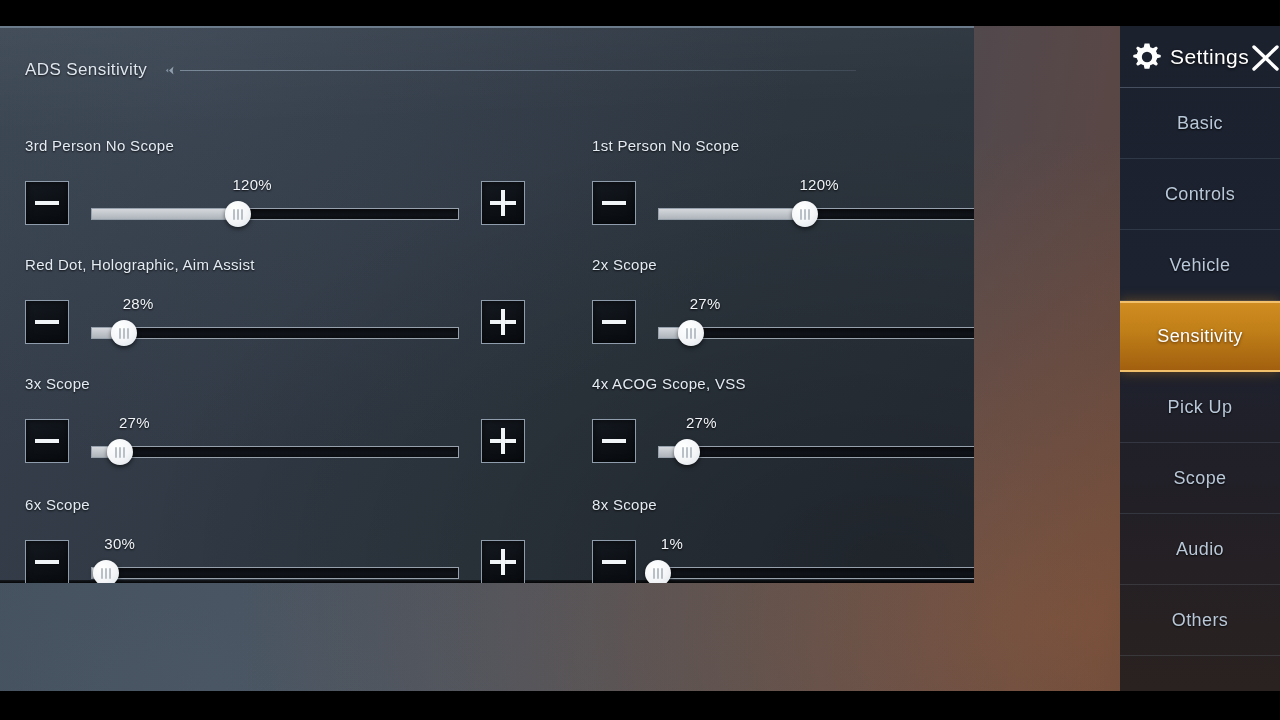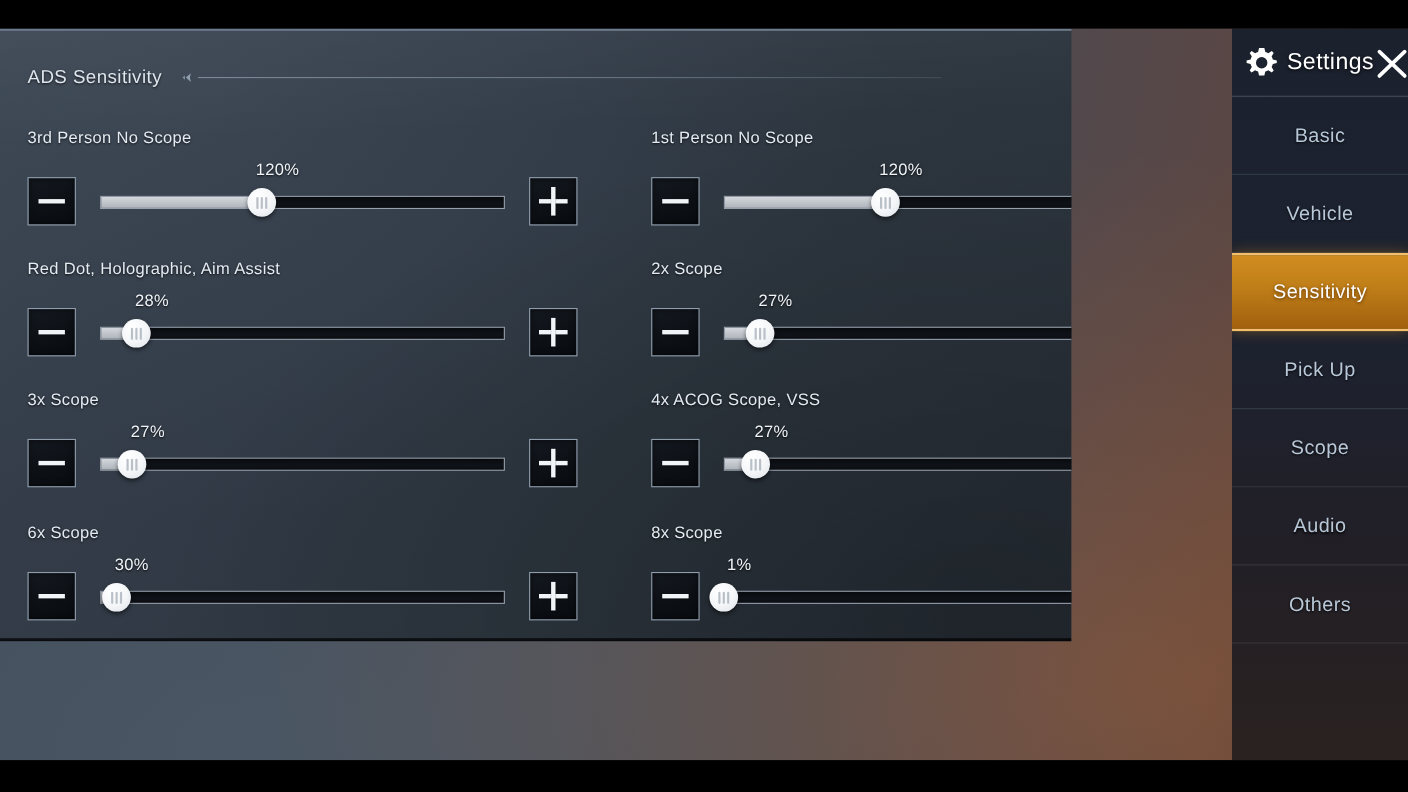--- a/index.html
+++ b/index.html
@@ -117,20 +117,21 @@
   .rows {
     position: absolute;
     left: 0; top: 88px;
     width: 1090px;
     z-index: 3;
   }
   .row {
     position: absolute;
     width: 500px;
     height: 120px;
+    margin-top: 20px;
   }
   .row-label {
     font-size: 15px;
     color: #e4ebf2;
     letter-spacing: 0.3px;
     text-shadow: 0 1px 2px rgba(0,0,0,0.8);
     white-space: nowrap;
     height: 20px;
     line-height: 20px;
   }
@@ -171,21 +172,21 @@
     box-shadow: 0 1px 1px rgba(0,0,0,0.5);
   }
   .glyph-plus::before { left: 0; top: 11px; width: 26px; height: 4px; }
   .glyph-plus::after  { top: 0; left: 11px; height: 26px; width: 4px; }
 
   
   .slider-wrap {
     position: absolute;
     left: 66px;
     right: 66px;
-    top: 0;
+    top: 10px;
     height: 72px;
     text-align: right;
   }
   .slider-value {
     position: absolute;
     top: 0;
     font-size: 15px;
     color: #f0f4f8;
     letter-spacing: 0.3px;
     text-shadow: 0 1px 2px rgba(0,0,0,0.85);
@@ -500,20 +501,23 @@
         <line x1="8" y1="9" x2="31" y2="31" stroke="#ffffff" stroke-width="3.4" stroke-linecap="round"></line>
         <line x1="31" y1="9" x2="8" y2="31" stroke="#ffffff" stroke-width="3.4" stroke-linecap="round"></line>
       </svg>
     </span>
   </div>
   <div id="sb-list">
       <div class="sb-item">
         <span>Basic</span>
       </div>
       <div class="sb-item">
+        <span>Controls</span>
+      </div>
+      <div class="sb-item">
         <span>Vehicle</span>
       </div>
       <div class="sb-item active">
         <span>Sensitivity</span>
       </div>
       <div class="sb-item">
         <span>Pick Up</span>
       </div>
       <div class="sb-item">
         <span>Scope</span>

